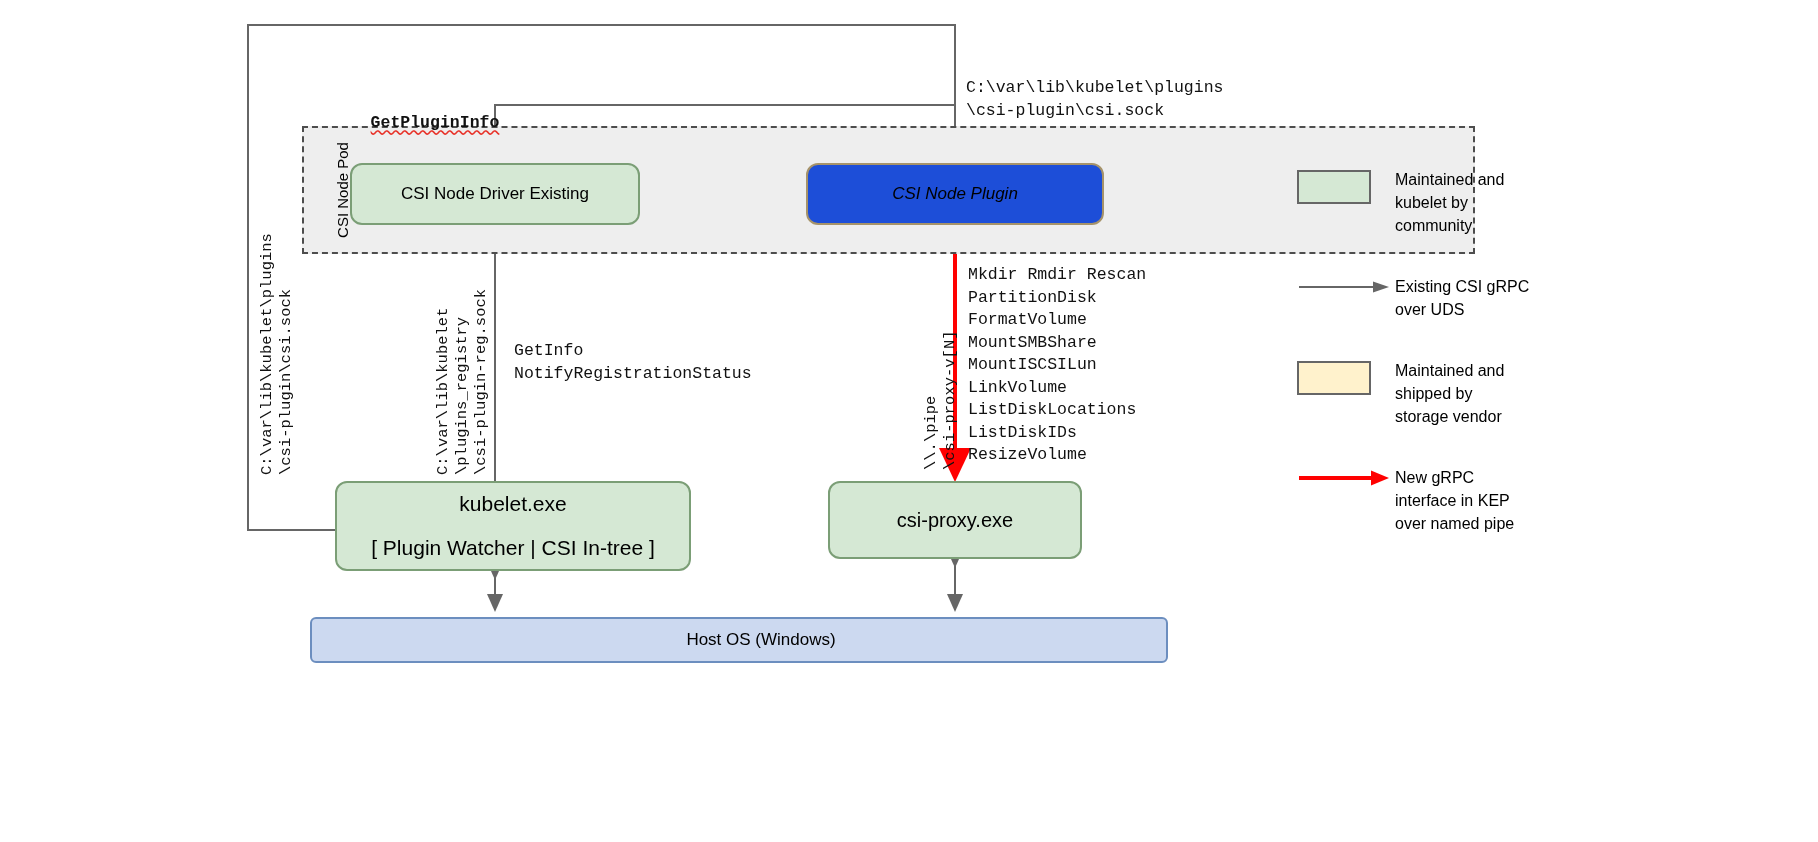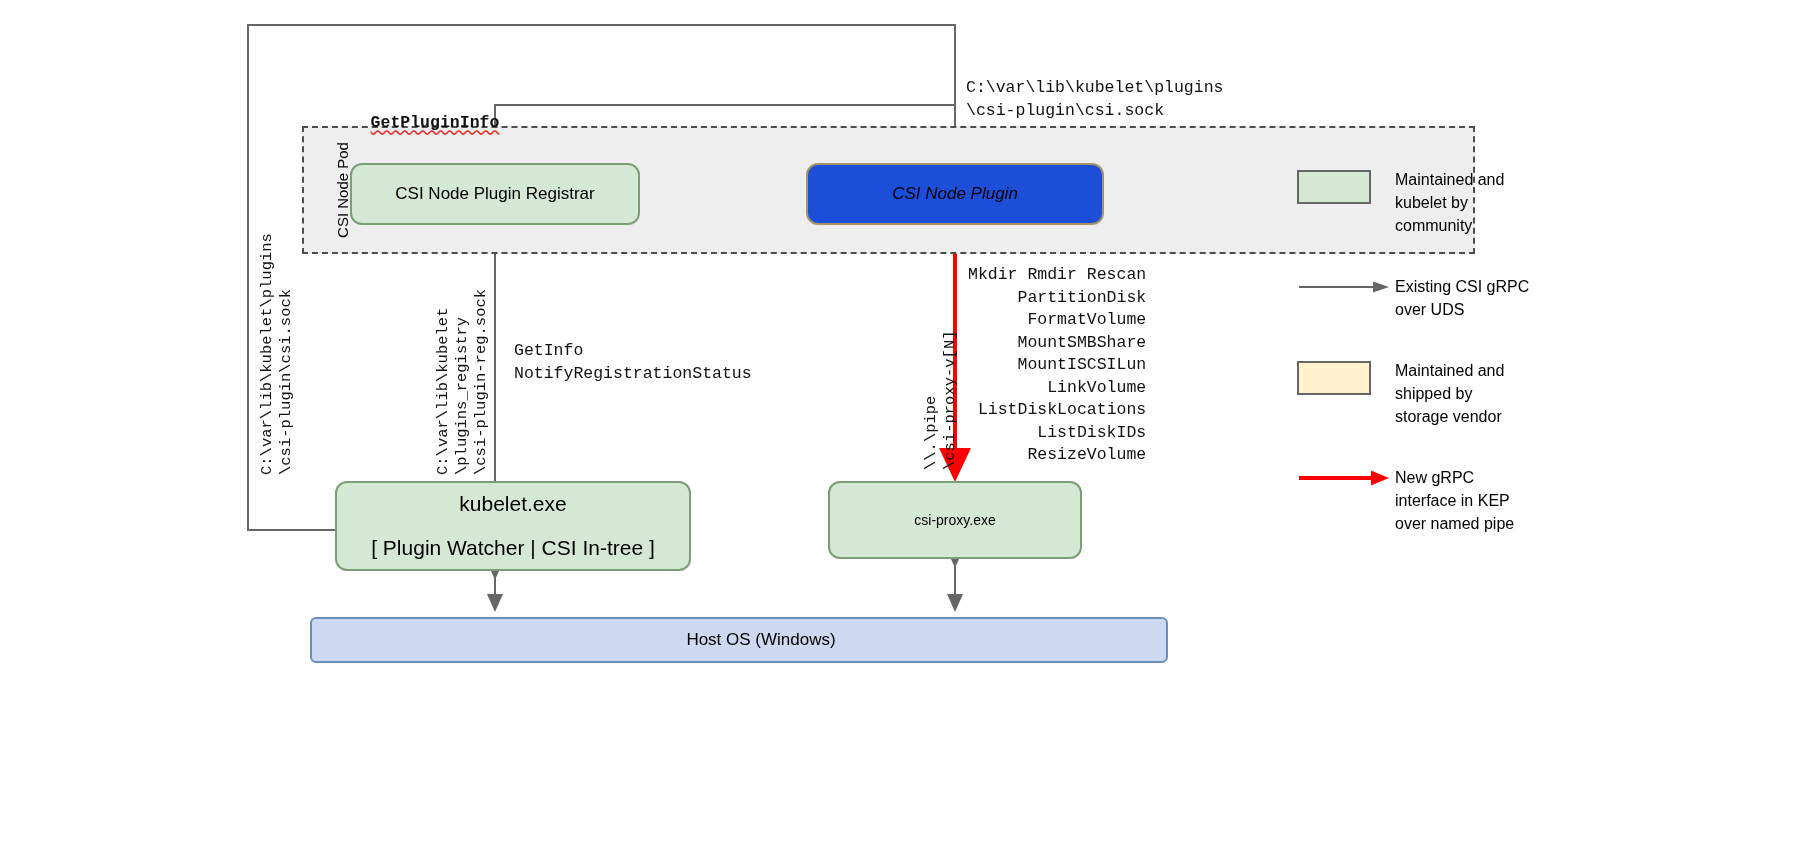--- a/index.html
+++ b/index.html
@@ -12,38 +12,38 @@
   .node{position:absolute;box-sizing:border-box;border:2px solid #666666;
         border-radius:12px;display:flex;flex-direction:column;align-items:center;
         justify-content:center;text-align:center;line-height:1.35;}
   .green{background:#d5e8d4;border-color:#7b9e76;}
   .yellow{background:#1d4ed8;border-color:#a6936a;font-style:italic;}
   .blue{background:#ccd9f0;border-color:#6c8ebf;border-radius:6px;padding-left:44px;}
 
   #registrar{left:350px;top:163px;width:290px;height:62px;font-size:17px;}
   #nodeplugin{left:806px;top:163px;width:298px;height:62px;font-size:17px;}
   #kubelet{left:335px;top:481px;width:356px;height:90px;font-size:21px;gap:11px;}
-  #csiproxy{left:828px;top:481px;width:254px;height:78px;font-size:14px;}
+  #csiproxy{left:828px;top:481px;width:254px;height:78px;font-size:20px;}
   #hostos{left:310px;top:617px;width:858px;height:46px;font-size:17px;}
   .nl2{margin-top:4px;}
 
   
   #pod{position:absolute;left:302px;top:126px;width:1173px;height:128px;
        background:#eeeeee;border:2px dashed #4d4d4d;box-sizing:border-box;}
   #podlabel{position:absolute;left:302px;top:126px;width:128px;height:28px;
        transform:rotate(-90deg);transform-origin:left top;
        margin-left:26px;margin-top:128px;
        font-size:15px;display:flex;align-items:center;justify-content:center;
        white-space:nowrap;}
 
   
   .mono{font-family:"Liberation Mono",monospace;font-size:16.5px;line-height:22.5px;
         white-space:pre;color:#111;}
   #nodeops{position:absolute;left:8px;top:283px;width:228px;text-align:right;}
-  #csiproxyops{position:absolute;left:968px;top:264px;text-align:right;}
+  #csiproxyops{position:absolute;left:968px;top:264px;text-align:left;}
   #pluginpath{position:absolute;left:966px;top:77px;text-align:left;}
   #getplugininfo{position:absolute;left:331px;top:89px;font-weight:bold;}
   .squiggle{text-decoration:underline wavy #e8342b;text-decoration-skip-ink:none;
             text-underline-offset:3px;}
   #getinfo{position:absolute;left:514px;top:340px;text-align:left;}
 
   
   .vpath{position:absolute;font-family:"Liberation Mono",monospace;font-size:15.5px;
          line-height:19px;white-space:pre;color:#111;
          transform-origin:left top;transform:rotate(-90deg);}
@@ -100,21 +100,21 @@
 
     <g stroke="#666666" stroke-width="2" fill="none">
       <path d="M955,566 L955,610" marker-end="url(#ah-gray)" marker-start="url(#ah-gray)"></path>
     </g>
   </svg>
 
   <div id="pod"></div>
   <div id="podlabel">CSI Node Pod</div>
 
   <div class="node green" id="registrar">
-    <span>CSI Node Plugin Registrar</span>
+    <span>CSI Node Driver Existing</span>
   </div>
 
   <div class="node yellow" id="nodeplugin">
     <span>CSI Node Plugin</span>
   </div>
 
   <div class="node green" id="kubelet">
     <span>kubelet.exe</span>
     <span class="nl2">[ Plugin Watcher | CSI In-tree ]</span>
   </div>

